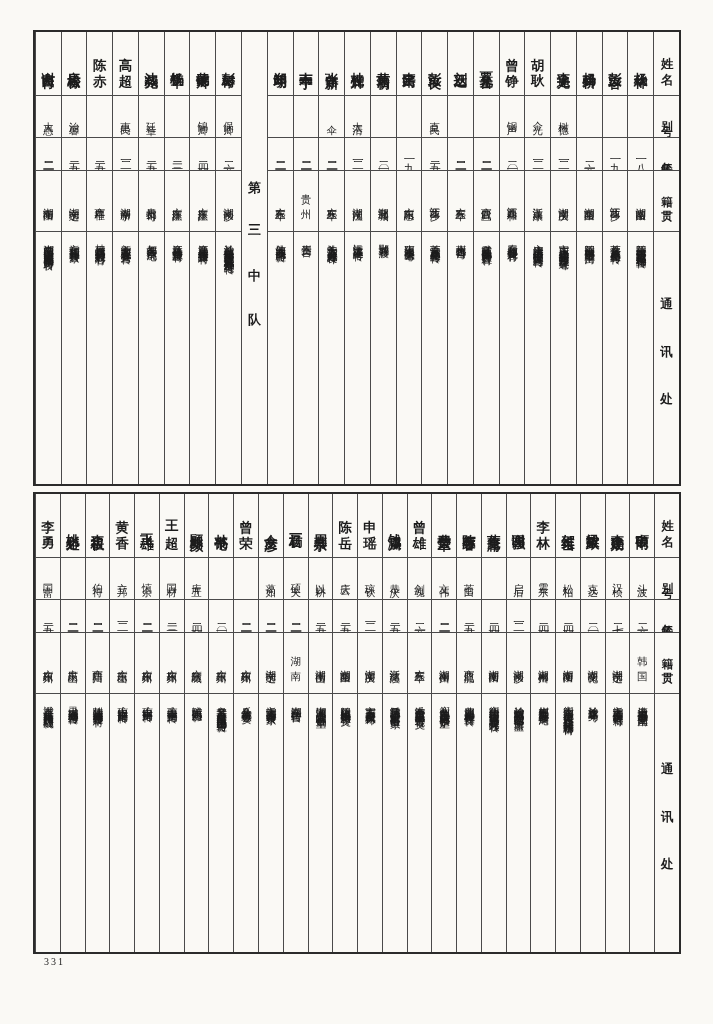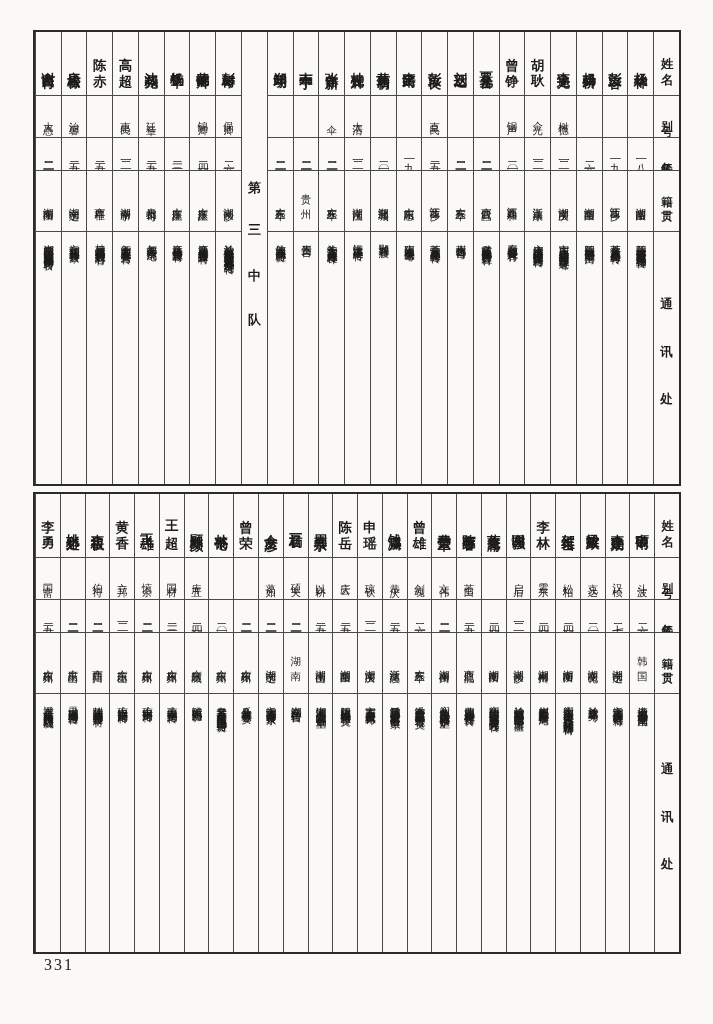--- a/index.html
+++ b/index.html
@@ -68,21 +68,21 @@
     border-left:1px solid #4a4a4a;
     display:flex;justify-content:center;align-items:center;
     box-sizing:border-box;
   }
   .squad-col span{
     writing-mode:vertical-rl;text-orientation:upright;
     font-size:13px;font-weight:bold;letter-spacing:3.4em;line-height:25px;
   }
   .page-number{
     position:absolute;left:44px;top:956px;
-    font-size:16px;letter-spacing:2px;color:#222;
+    font-size:10px;letter-spacing:2px;color:#222;
   }
 </style>
 </head>
 <body>
 
 <div class="page">
   <div class="table-wrap">
 
     <section class="roster" id="section-0">
       <div class="col header-col">

